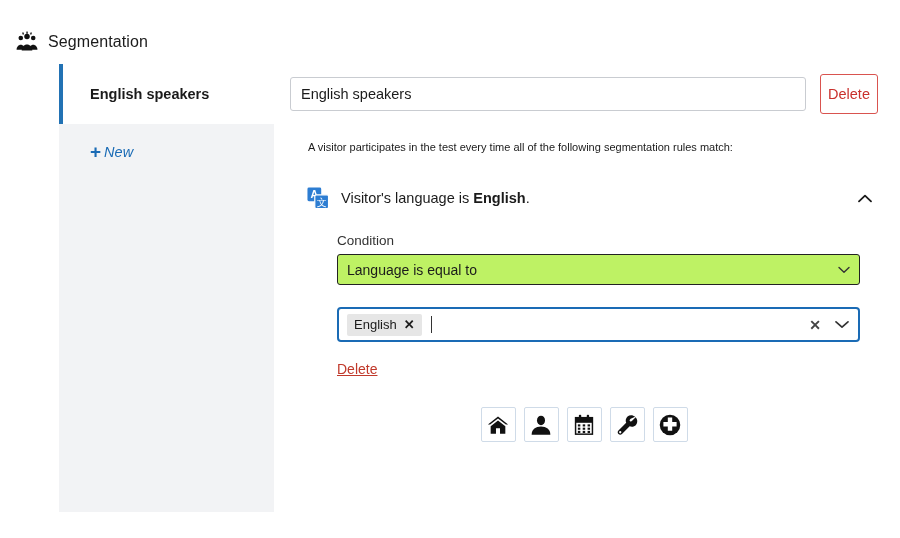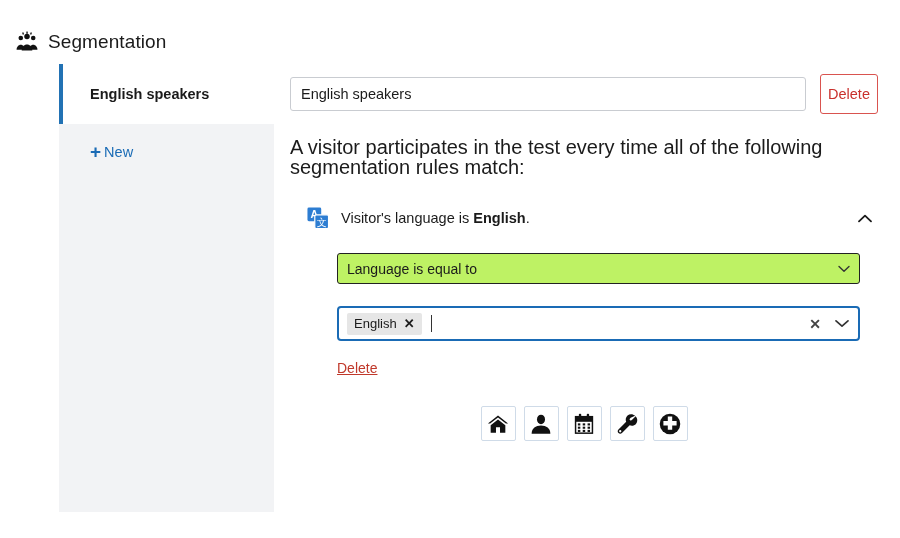--- a/index.html
+++ b/index.html
@@ -24,21 +24,21 @@
     padding: 42px 0 0 16px;
     height: 34px;
     box-sizing: border-box;
   }
   .segmentation-icon {
     width: 22px;
     height: 22px;
     display: block;
   }
   .page-title {
-    font-size: 19px;
+    font-size: 16px;
     font-weight: 400;
     color: #1b1b1b;
     letter-spacing: 0.1px;
     line-height: 22px;
   }
 
   
   .layout {
     display: flex;
     align-items: stretch;
@@ -88,21 +88,21 @@
     gap: 3px;
   }
   .plus-icon {
     color: #1a6bb5;
     font-size: 19px;
     font-weight: bold;
     line-height: 1;
     display: inline-block;
     transform: translateY(-1px);
   }
-  .new-label { text-decoration: none; }
+  .new-label { text-decoration: none; font-style: italic; }
 
   
   .content {
     flex: 1;
     padding-left: 16px;
     padding-right: 22px;
     box-sizing: border-box;
   }
 
   .name-row {
@@ -132,24 +132,25 @@
     background: #ffffff;
     color: #c9302c;
     font-family: "Liberation Sans", sans-serif;
     font-size: 14.5px;
     cursor: pointer;
     padding: 0;
     line-height: 38px;
   }
 
   .intro-text {
-    font-size: 20px;
+    font-size: 11px;
     color: #1b1b1b;
     margin-top: 13px;
     line-height: 20px;
+    margin-left: 18px;
   }
 
   
   .rule-block {
     margin-top: 28px;
   }
   .rule-header {
     display: flex;
     align-items: center;
     padding-left: 17px;
@@ -364,20 +365,21 @@
           <span>
             <svg width="14" height="9" viewBox="0 0 14 9" aria-hidden="true">
               <path d="M1 7.3 L7 1.6 L13 7.3" fill="none" stroke="#1b1b1b" stroke-width="1.8" stroke-linecap="round" stroke-linejoin="round"></path>
             </svg>
           </span>
         </button>
       </div>
 
       <div class="rule-body">
 
+        <label class="field-label">Condition</label>
         <div class="select-wrap">
           <select class="condition-select">
             <option>Language is equal to</option>
           </select>
           <span class="select-chevron">
             <svg width="12" height="8" viewBox="0 0 12 8" aria-hidden="true">
               <path d="M1 1.6 L6 6.3 L11 1.6" fill="none" stroke="#333" stroke-width="1.4" stroke-linecap="round" stroke-linejoin="round"></path>
             </svg>
           </span>
         </div>

